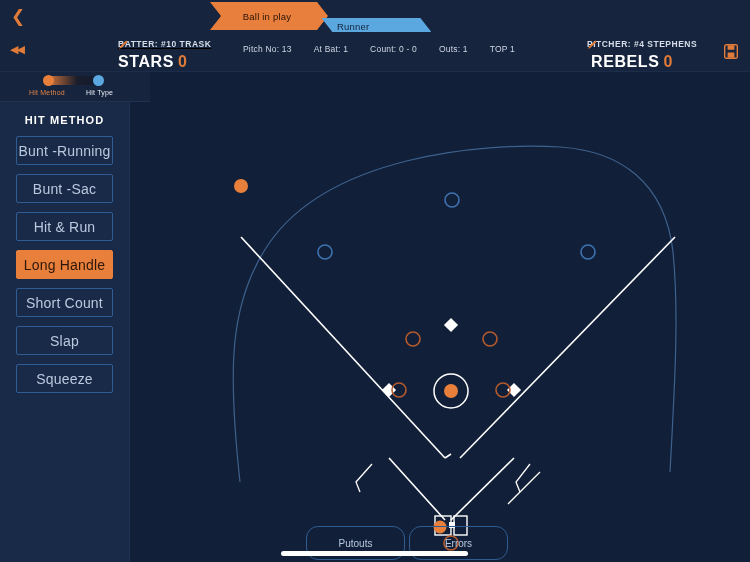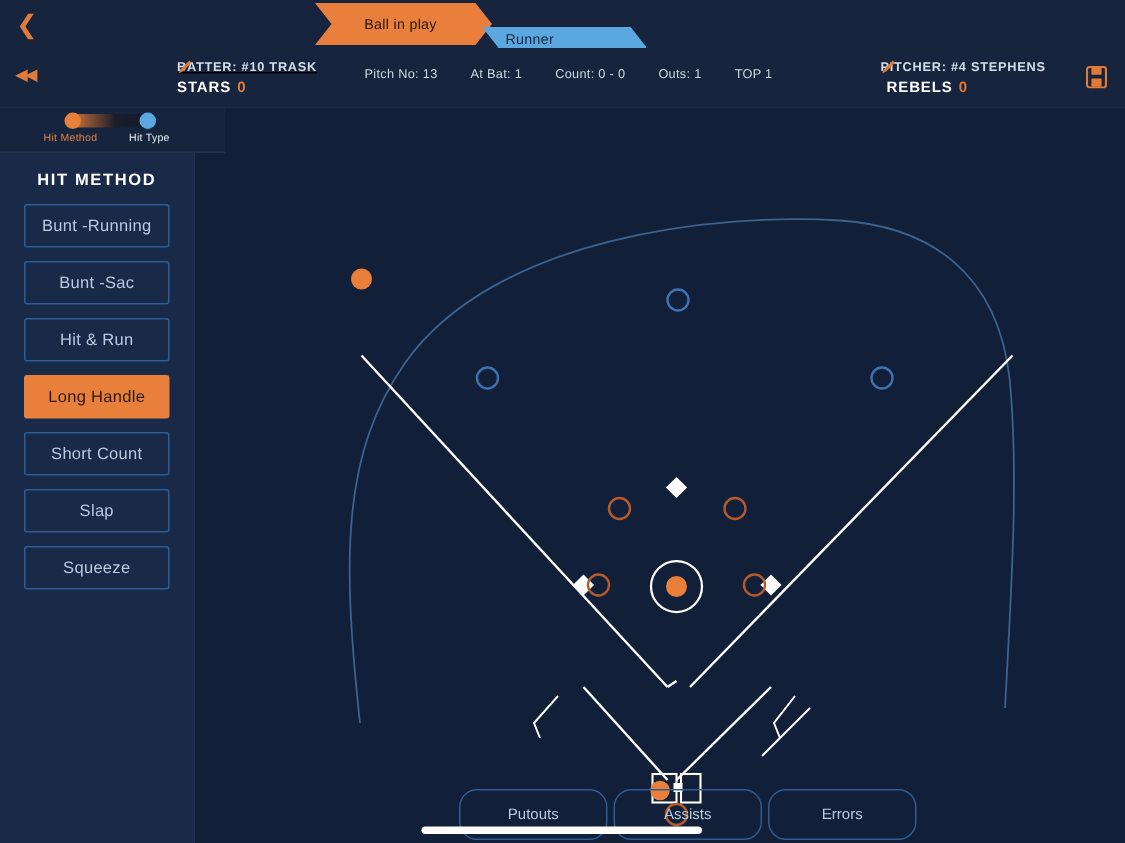--- a/index.html
+++ b/index.html
@@ -66,21 +66,21 @@
   }
   .pencil svg { display: block; }
   .batter-block { position: absolute; left: 118px; top: 39px; }
   .pitcher-block { position: absolute; left: 587px; top: 39px; }
   .edit-label {
     font-size: 8.5px; color: #d6dde8; letter-spacing: 0.5px;
     font-weight: bold; white-space: nowrap;
   }
   .team-line {
     margin-top: 4px;
-    font-size: 10px; color: #ffffff; font-weight: bold;
+    font-size: 16px; color: #ffffff; font-weight: bold;
     letter-spacing: 0.6px; white-space: nowrap;
   }
   .team-line .score { color: #e07b39; margin-left: 4px; }
   .batter-team { text-align: left; padding-left: 0px; }
   .pitcher-team { text-align: left; padding-left: 4px; }
 
   .stats {
     position: absolute; left: 243px; top: 44px;
     display: flex; gap: 22px;
     font-size: 8.5px; color: #cfd7e3; letter-spacing: 0.2px;
@@ -132,21 +132,21 @@
     margin-top: 10px;
     padding: 0 16px;
     display: flex; flex-direction: column; gap: 9px;
   }
   .method-btn {
     height: 29px;
     border: 1px solid #2f5d93;
     border-radius: 2px;
     background: transparent;
     color: #b9cade;
-    font-size: 11px;
+    font-size: 14px;
     display: flex; align-items: center; justify-content: center;
     letter-spacing: 0.2px;
   }
   .method-btn.active {
     background: #e8803c;
     border-color: #e8803c;
     color: #2d1708;
   }
 
   
@@ -332,22 +332,19 @@
       <circle cx="91" cy="114" r="7" fill="#e8803c"></circle>
 
     </svg>
   </div>
 
   <div class="bottom-bar">
     <div class="stat-btn">
       <span>Putouts</span>
     </div>
     <div class="stat-btn">
-      <span>Assists</span>
-    </div>
-    <div class="stat-btn">
       <span>Errors</span>
     </div>
   </div>
 
   <div class="home-indicator"></div>
 
 </div>
 
 </body></html>

